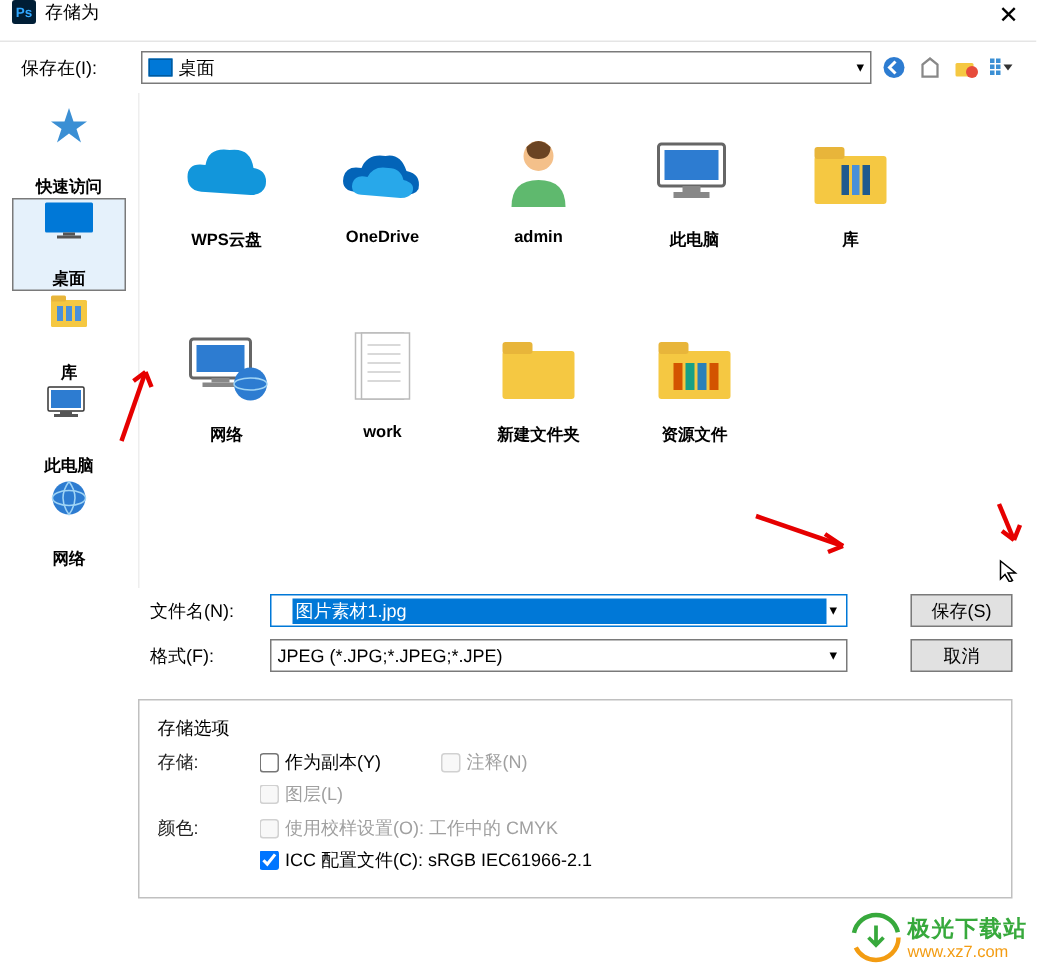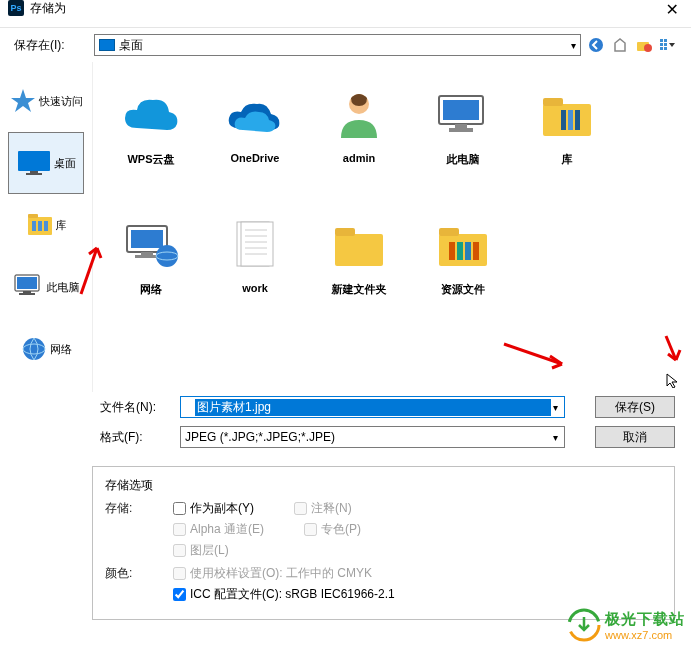--- a/index.html
+++ b/index.html
@@ -10,38 +10,38 @@
 .close-icon { font-size: 16px; cursor: pointer; padding: 0 4px; }
 .toprow { display: flex; align-items: center; padding: 6px 14px; gap: 6px; }
 .toprow-label { margin-right: 4px; width: 70px; }
 .location-select { flex: 1; height: 22px; border: 1px solid #7a7a7a; background: #fff; display: flex; align-items: center; padding: 0 4px; gap: 4px; position: relative; }
 .location-select .desk-mini { width: 16px; height: 12px; background: #0078d7; border: 1px solid #005a9e; }
 .location-select .down-arrow { margin-left: auto; font-size: 10px; }
 .toolbar-icons { display: flex; gap: 6px; align-items: center; }
 .toolbar-icons div { width: 18px; height: 18px; display: flex; align-items: center; justify-content: center; }
 .main { display: flex; height: 330px; }
 .sidebar { width: 92px; display: flex; flex-direction: column; align-items: center; padding-top: 8px; }
-.sidebar-item { width: 76px; height: 62px; display: flex; flex-direction: row; align-items: center; justify-content: center; gap: 2px; cursor: pointer; }
+.sidebar-item { width: 76px; height: 62px; display: flex; flex-direction: column; align-items: center; justify-content: space-between; gap: 2px; cursor: pointer; font-weight: bold; }
 .sidebar-item.selected { border: 1px solid #7a7a7a; background: #e5f1fb; }
 .sidebar-label { font-size: 11px; }
 .content { flex: 1; padding: 14px 6px; display: flex; flex-wrap: wrap; align-content: flex-start; gap: 0; overflow-y: auto; border-left: 1px solid #eee; }
 .file-item { width: 104px; height: 130px; display: flex; flex-direction: column; align-items: center; justify-content: flex-start; gap: 4px; padding-top: 8px; font-weight: bold; }
 .file-icon { width: 64px; height: 64px; display: flex; align-items: center; justify-content: center; }
 .file-label { font-size: 11px; text-align: center; }
 .form-area { padding: 4px 16px 4px 100px; }
 .form-row { display: flex; align-items: center; gap: 6px; margin-bottom: 8px; }
 .form-label { width: 74px; }
 .combo { height: 22px; border: 1px solid #7a7a7a; background: #fff; display: flex; align-items: center; padding: 0 4px; position: relative; }
 .combo.focused { border: 1px solid #0078d7; }
 .combo-text { flex: 1; white-space: nowrap; overflow: hidden; }
 .combo-text.selected { background: #0078d7; color: #fff; padding: 0 2px; margin-left: 10px; }
 .combo-arrow { font-size: 10px; padding: 0 2px; }
 .combo.filename { width: 385px; }
 .combo.format { width: 385px; }
-.btn { width: 80px; height: 22px; border: 1px solid #7a7a7a; background: #e1e1e1; text-align: center; line-height: 20px; cursor: pointer; }
+.btn { width: 68px; height: 22px; border: 1px solid #7a7a7a; background: #e1e1e1; text-align: center; line-height: 20px; cursor: pointer; }
 .options-box { margin: 6px 16px 6px 92px; border: 1px solid #c0c0c0; padding: 10px 12px; }
 .opt-row { display: flex; align-items: flex-start; gap: 12px; margin-bottom: 6px; }
 .opt-label { width: 56px; color: #222; }
 .opt-col { display: flex; flex-direction: column; gap: 4px; }
 .opt-col2 { display: flex; gap: 40px; }
 .chk { display: flex; align-items: center; gap: 4px; }
 .chk input { width: 13px; height: 13px; }
 .chk.disabled { color: #a0a0a0; }
 .bottom-row { display: flex; gap: 80px; padding: 4px 0 0 0; margin-left: -2px;}
 .watermark { position: absolute; bottom: 4px; right: 6px; display: flex; align-items: center; gap: 4px; }
@@ -279,30 +279,20 @@
       <div class="opt-col2">
         <label class="chk">
             <input type="checkbox" style="">
             <span>作为副本(Y)</span>
           </label>
         <label class="chk disabled">
             <input type="checkbox" disabled="" style="">
             <span>注释(N)</span>
           </label>
       </div>
-      <div class="opt-col2">
-        <label class="chk disabled">
-            <input type="checkbox" disabled="" style="">
-            <span>Alpha 通道(E)</span>
-          </label>
-        <label class="chk disabled">
-            <input type="checkbox" disabled="" style="">
-            <span>专色(P)</span>
-          </label>
-      </div>
       <label class="chk disabled">
           <input type="checkbox" disabled="" style="">
           <span>图层(L)</span>
         </label>
     </div>
   </div>
   <div class="opt-row">
     <div class="opt-label">颜色:</div>
     <div class="opt-col">
       <label class="chk disabled">

